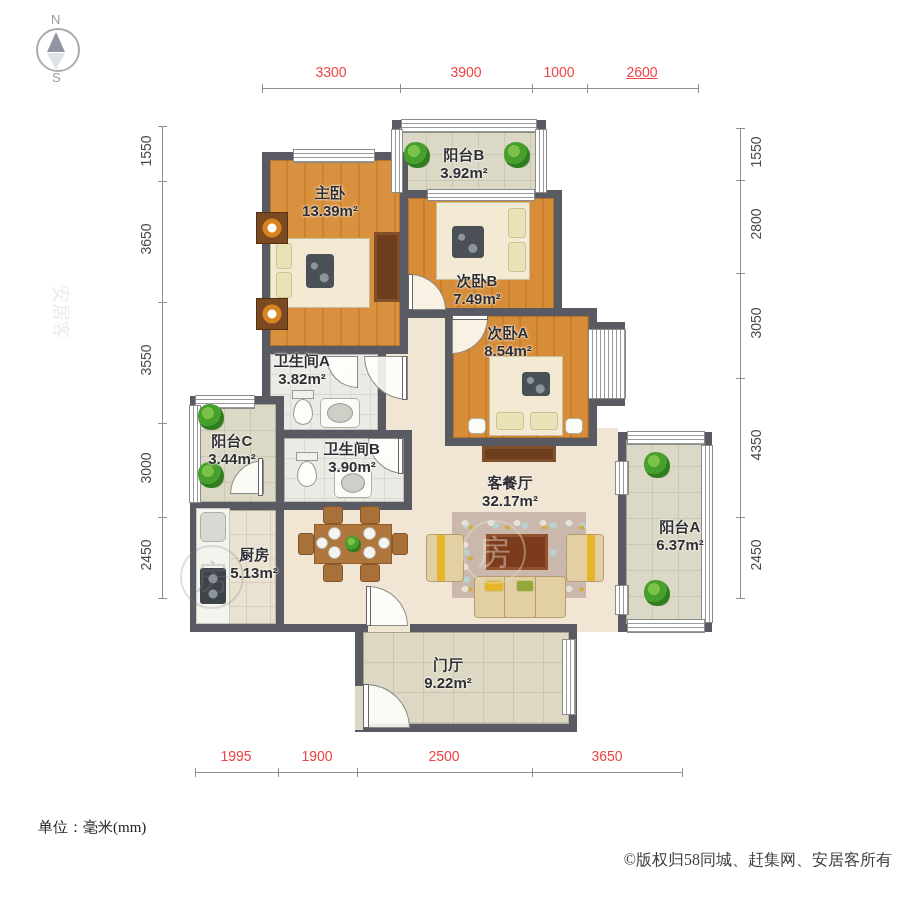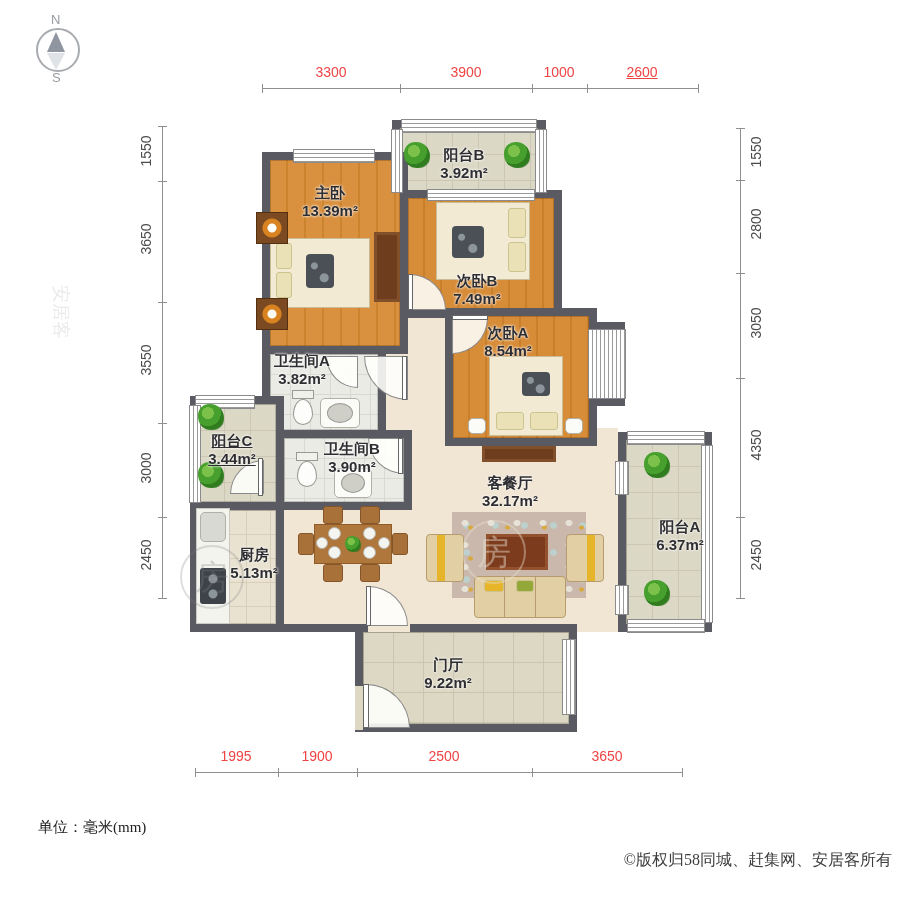--- a/index.html
+++ b/index.html
@@ -258,21 +258,21 @@
       <div>7.49m²</div>
     </div>
   <div class="rl" style="left:508px;top:324px;">
     <div>次卧A</div>
       <div>8.54m²</div>
     </div>
   <div class="rl" style="left:302px;top:352px;">
     <div>卫生间A</div>
       <div>3.82m²</div>
     </div>
-  <div class="rl" style="left:232px;top:432px;text-decoration:underline;">
+  <div class="rl" style="left:232px;top:432px;">
     <div>阳台C</div>
       <div>3.44m²</div>
     </div>
   <div class="rl" style="left:352px;top:440px;">
     <div>卫生间B</div>
       <div>3.90m²</div>
     </div>
   <div class="rl" style="left:254px;top:546px;">
     <div>厨房</div>
       <div>5.13m²</div>

